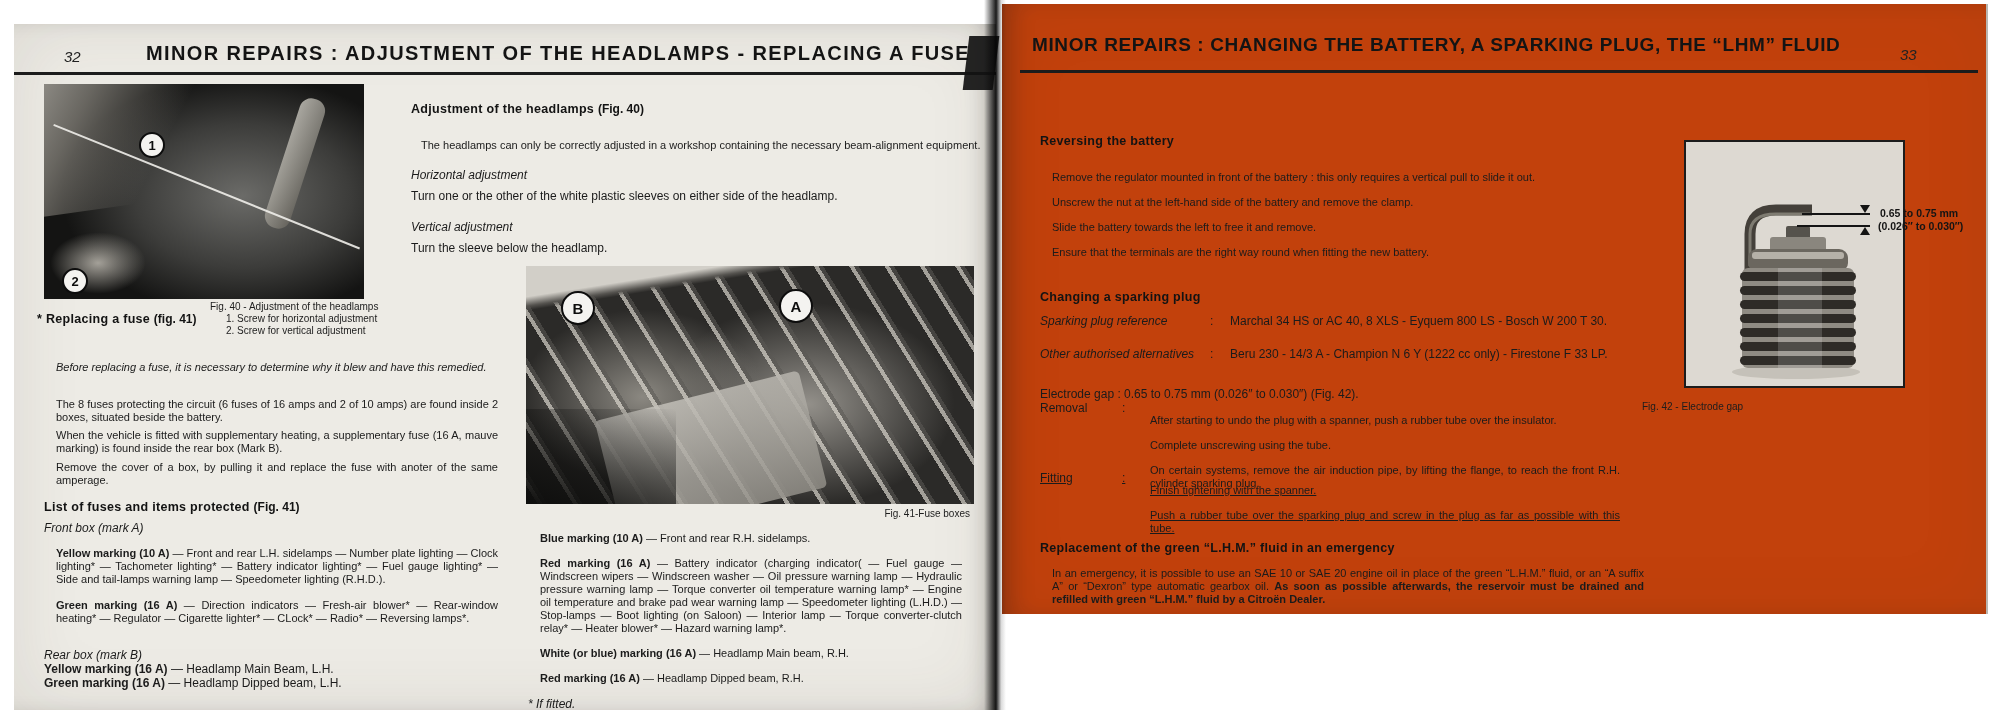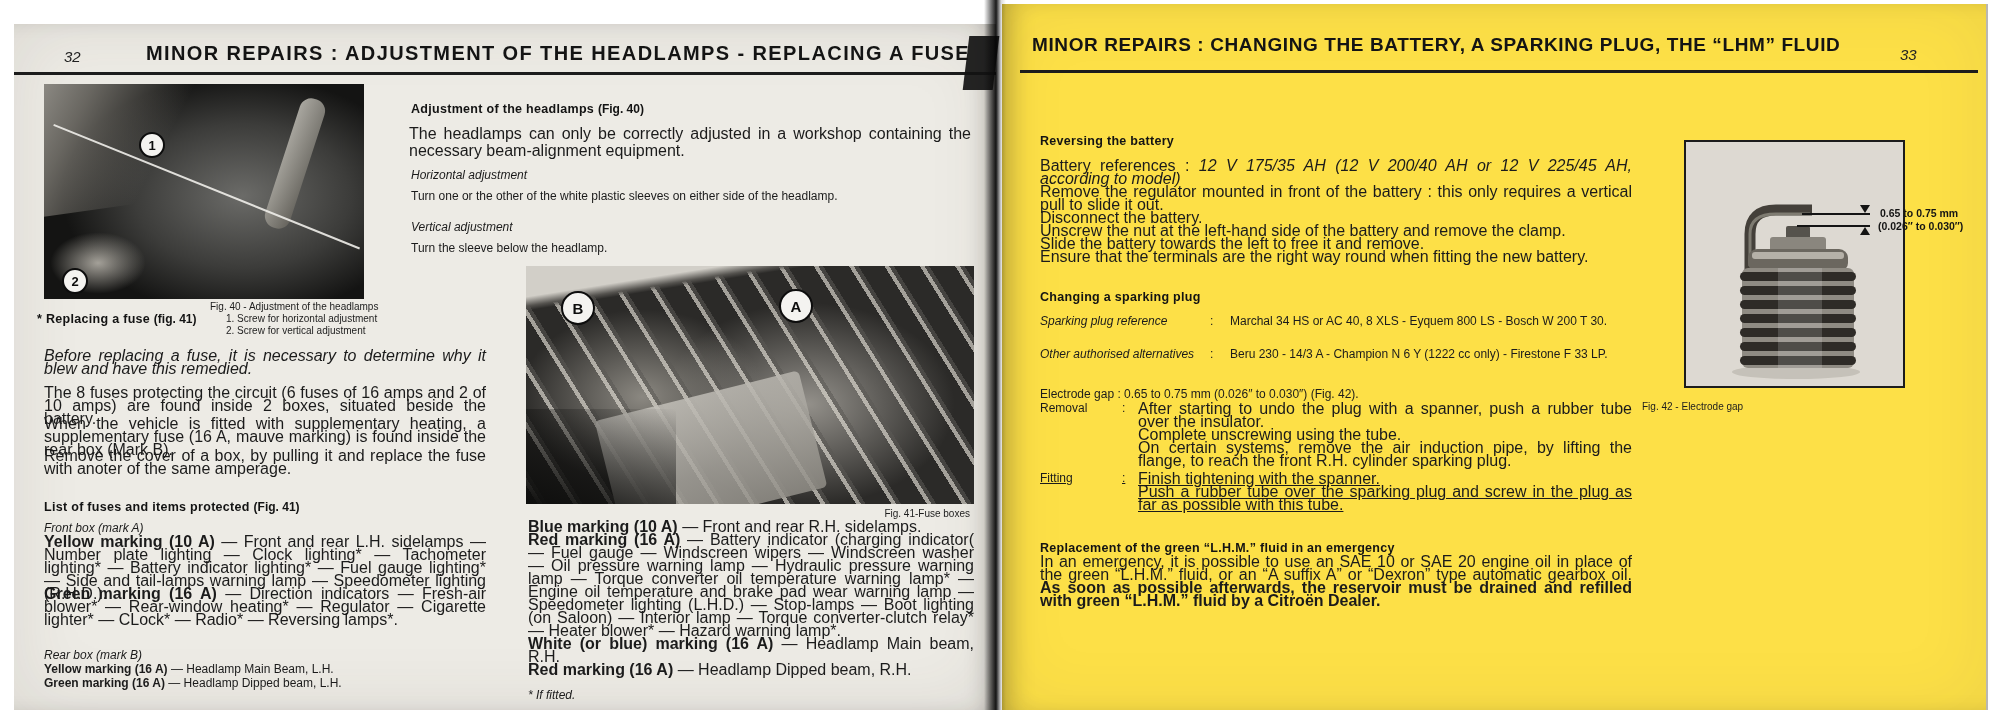--- a/index.html
+++ b/index.html
@@ -1,34 +1,34 @@
 <!DOCTYPE html>
 <html><head>
 <meta charset="utf-8">
 <style>
   html,body{margin:0;padding:0;background:#ffffff;overflow:hidden;}
   body{width:2000px;height:710px;position:relative;font-family:"Liberation Sans",sans-serif;color:#1b1b1b;}
   #root{position:absolute;inset:0;}
   .page{position:absolute;}
   .pageL{left:14px;top:24px;width:982px;height:686px;background:#edebe5;
          box-shadow:inset -18px 0 26px -14px rgba(20,18,15,.38), inset 0 0 70px rgba(70,62,48,.10);}
-  .pageR{left:1002px;top:4px;width:984px;height:706px;background:#fde047;border-right:2px solid #b9b7b2;
+  .pageR{left:1002px;top:4px;width:984px;height:610px;background:#c2410c;border-right:2px solid #b9b7b2;
          box-shadow:inset 18px 0 26px -12px rgba(20,18,15,.30), inset 0 0 70px rgba(70,62,48,.08);}
   .gutter{position:absolute;left:984px;top:0;width:22px;height:710px;z-index:4;
           background:linear-gradient(to right,rgba(10,10,10,0),rgba(10,10,10,.72) 42%,rgba(5,5,5,.92) 55%,rgba(10,10,10,.15) 78%,rgba(10,10,10,0));}
   
   .pnum{position:absolute;font-size:15px;color:#222;font-style:italic;}
   .hdr-title{position:absolute;font-weight:bold;color:#141414;white-space:nowrap;overflow:hidden;}
   .titleL{left:120px;width:848px;top:18px;font-size:20px;letter-spacing:1.4px;text-align:center;}
   .titleR{left:30px;width:900px;top:30px;font-size:19px;letter-spacing:.6px;text-align:left;}
   .rule{position:absolute;background:#1c1c1c;height:3px;}
   .smudge{position:absolute;left:952px;top:12px;width:30px;height:54px;background:#121212;transform:skewX(-7deg);opacity:.92;}
   
   .abs{position:absolute;}
-  .jp{font-size:16px;line-height:13px;text-align:justify;margin:0;}
+  .jp{font-size:11px;line-height:13px;text-align:justify;margin:12px;}
   .ln{font-size:12px;line-height:13px;margin:0;}
   .it{font-style:italic;}
   .b{font-weight:bold;}
   .h-sec{position:absolute;font-weight:bold;font-size:12.5px;letter-spacing:.3px;color:#131313;}
   .h-fig{font-weight:bold;font-size:12px;letter-spacing:0;}
   .cap{position:absolute;font-size:10px;line-height:12px;color:#1d1d1d;}
   .cap-ind{padding-left:16px;}
   
   .photo{position:absolute;overflow:hidden;background:#161615;}
   .photo40{left:30px;top:60px;width:320px;height:215px;}
@@ -134,23 +134,21 @@
 
   <div class="gutter"></div>
 
   <section class="page pageR">
     <div class="hdr-title titleR">MINOR REPAIRS : CHANGING THE BATTERY, A SPARKING PLUG, THE “LHM” FLUID</div>
     <div class="pnum" style="left:898px;top:42px;">33</div>
     <div class="rule" style="left:18px;top:66px;width:958px;"></div>
 
     <div class="h-sec" style="left:38px;top:130px;">Reversing the battery</div>
     <div class="abs" style="left:38px;top:155px;width:592px;">
-      <p class="jp"><span>Battery references : </span><span class="it">12 V 175/35 AH (12 V 200/40 AH or 12 V 225/45 AH, according to model)</span></p>
       <p class="jp">Remove the regulator mounted in front of the battery : this only requires a vertical pull to slide it out.</p>
-      <p class="jp">Disconnect the battery.</p>
       <p class="jp">Unscrew the nut at the left-hand side of the battery and remove the clamp.</p>
       <p class="jp">Slide the battery towards the left to free it and remove.</p>
       <p class="jp">Ensure that the terminals are the right way round when fitting the new battery.</p>
     </div>
 
     <div class="h-sec" style="left:38px;top:286px;">Changing a sparking plug</div>
     <div class="defrow" style="left:38px;top:311px;width:592px;">
       <div class="it">Sparking plug reference</div>
       <div>:</div>
       <div>Marchal 34 HS or AC 40, 8 XLS - Eyquem 800 LS - Bosch W 200 T 30.</div>

